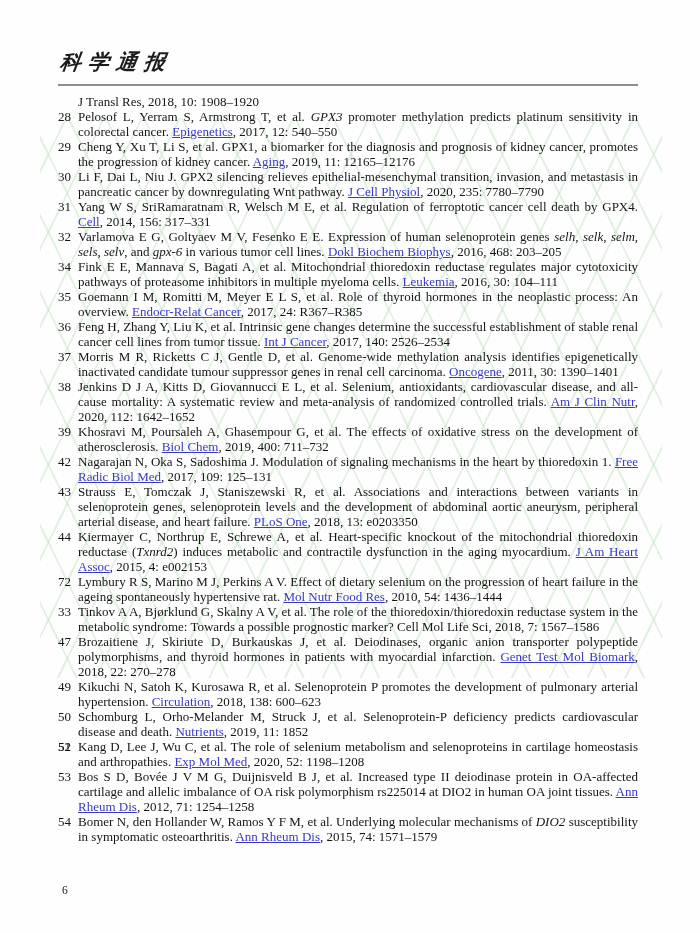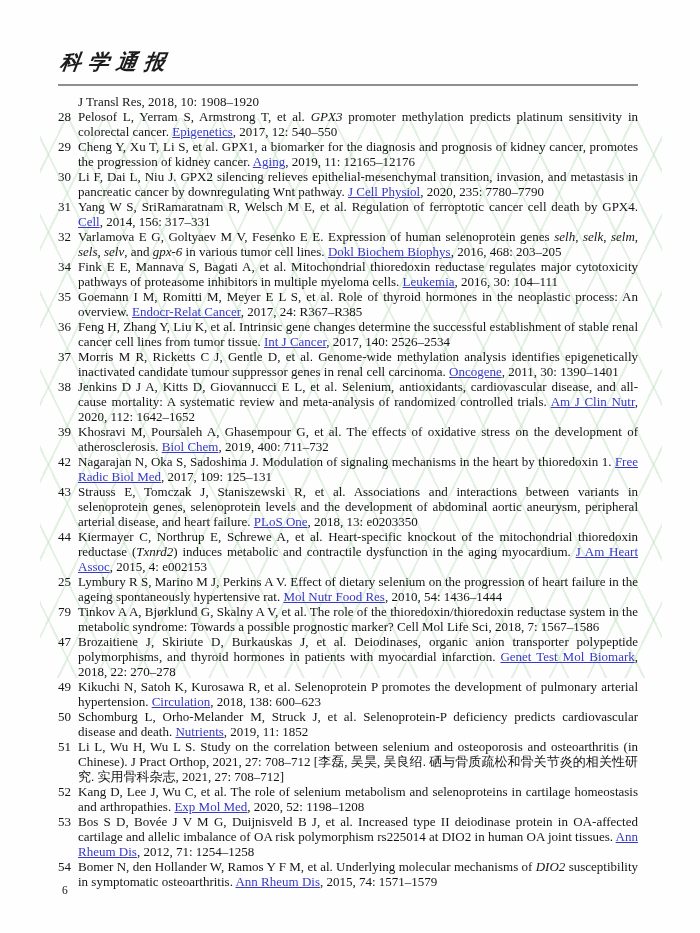--- a/index.html
+++ b/index.html
@@ -93,26 +93,26 @@
           <li><span class="refnum">32</span><span>Varlamova E G, Goltyaev M V, Fesenko E E. Expression of human selenoprotein genes </span><span class="ital">selh</span><span>, </span><span class="ital">selk</span><span>, </span><span class="ital">selm</span><span>, </span><span class="ital">sels</span><span>, </span><span class="ital">selv</span><span>, and </span><span class="ital">gpx-6</span><span> in various tumor cell lines. </span><span class="jlink">Dokl Biochem Biophys</span><span>, 2016, 468: 203–205</span></li>
           <li><span class="refnum">34</span><span>Fink E E, Mannava S, Bagati A, et al. Mitochondrial thioredoxin reductase regulates major cytotoxicity pathways of proteasome inhibitors in multiple myeloma cells. </span><span class="jlink">Leukemia</span><span>, 2016, 30: 104–111</span></li>
           <li><span class="refnum">35</span><span>Goemann I M, Romitti M, Meyer E L S, et al. Role of thyroid hormones in the neoplastic process: An overview. </span><span class="jlink">Endocr-Relat Cancer</span><span>, 2017, 24: R367–R385</span></li>
           <li><span class="refnum">36</span><span>Feng H, Zhang Y, Liu K, et al. Intrinsic gene changes determine the successful establishment of stable renal cancer cell lines from tumor tissue. </span><span class="jlink">Int J Cancer</span><span>, 2017, 140: 2526–2534</span></li>
           <li><span class="refnum">37</span><span>Morris M R, Ricketts C J, Gentle D, et al. Genome-wide methylation analysis identifies epigenetically inactivated candidate tumour suppressor genes in renal cell carcinoma. </span><span class="jlink">Oncogene</span><span>, 2011, 30: 1390–1401</span></li>
           <li><span class="refnum">38</span><span>Jenkins D J A, Kitts D, Giovannucci E L, et al. Selenium, antioxidants, cardiovascular disease, and all-cause mortality: A systematic review and meta-analysis of randomized controlled trials. </span><span class="jlink">Am J Clin Nutr</span><span>, 2020, 112: 1642–1652</span></li>
           <li><span class="refnum">39</span><span>Khosravi M, Poursaleh A, Ghasempour G, et al. The effects of oxidative stress on the development of atherosclerosis. </span><span class="jlink">Biol Chem</span><span>, 2019, 400: 711–732</span></li>
           <li><span class="refnum">42</span><span>Nagarajan N, Oka S, Sadoshima J. Modulation of signaling mechanisms in the heart by thioredoxin 1. </span><span class="jlink">Free Radic Biol Med</span><span>, 2017, 109: 125–131</span></li>
           <li><span class="refnum">43</span><span>Strauss E, Tomczak J, Staniszewski R, et al. Associations and interactions between variants in selenoprotein genes, selenoprotein levels and the development of abdominal aortic aneurysm, peripheral arterial disease, and heart failure. </span><span class="jlink">PLoS One</span><span>, 2018, 13: e0203350</span></li>
           <li><span class="refnum">44</span><span>Kiermayer C, Northrup E, Schrewe A, et al. Heart-specific knockout of the mitochondrial thioredoxin reductase (</span><span class="ital">Txnrd2</span><span>) induces metabolic and contractile dysfunction in the aging myocardium. </span><span class="jlink">J Am Heart Assoc</span><span>, 2015, 4: e002153</span></li>
-          <li><span class="refnum">25</span><span>Lymbury R S, Marino M J, Perkins A V. Effect of dietary selenium on the progression of heart failure in the ageing spontaneously hypertensive rat. </span><span class="jlink">Mol Nutr Food Res</span><span>, 2010, 54: 1436–1444</span></li>
-          <li><span class="refnum">79</span><span>Tinkov A A, Bjørklund G, Skalny A V, et al. The role of the thioredoxin/thioredoxin reductase system in the metabolic syndrome: Towards a possible prognostic marker? Cell Mol Life Sci, 2018, 7: 1567–1586</span></li>
+          <li><span class="refnum">72</span><span>Lymbury R S, Marino M J, Perkins A V. Effect of dietary selenium on the progression of heart failure in the ageing spontaneously hypertensive rat. </span><span class="jlink">Mol Nutr Food Res</span><span>, 2010, 54: 1436–1444</span></li>
+          <li><span class="refnum">33</span><span>Tinkov A A, Bjørklund G, Skalny A V, et al. The role of the thioredoxin/thioredoxin reductase system in the metabolic syndrome: Towards a possible prognostic marker? Cell Mol Life Sci, 2018, 7: 1567–1586</span></li>
           <li><span class="refnum">47</span><span>Brozaitiene J, Skiriute D, Burkauskas J, et al. Deiodinases, organic anion transporter polypeptide polymorphisms, and thyroid hormones in patients with myocardial infarction. </span><span class="jlink">Genet Test Mol Biomark</span><span>, 2018, 22: 270–278</span></li>
           <li><span class="refnum">49</span><span>Kikuchi N, Satoh K, Kurosawa R, et al. Selenoprotein P promotes the development of pulmonary arterial hypertension. </span><span class="jlink">Circulation</span><span>, 2018, 138: 600–623</span></li>
           <li><span class="refnum">50</span><span>Schomburg L, Orho-Melander M, Struck J, et al. Selenoprotein-P deficiency predicts cardiovascular disease and death. </span><span class="jlink">Nutrients</span><span>, 2019, 11: 1852</span></li>
-          <li><span class="refnum">51</span><span>Li L, Wu H, Wu L S. Study on the correlation between selenium and osteoporosis and osteoarthritis (in Chinese). J Pract Orthop, 2021, 27: 708–712 [李磊, 吴昊, 吴良绍. 硒与骨质疏松和骨关节炎的相关性研究. 实用骨科杂志, 2021, 27: 708–712]</span></li>
+          <li><span class="refnum">51</span></li>
           <li><span class="refnum">52</span><span>Kang D, Lee J, Wu C, et al. The role of selenium metabolism and selenoproteins in cartilage homeostasis and arthropathies. </span><span class="jlink">Exp Mol Med</span><span>, 2020, 52: 1198–1208</span></li>
           <li><span class="refnum">53</span><span>Bos S D, Bovée J V M G, Duijnisveld B J, et al. Increased type II deiodinase protein in OA-affected cartilage and allelic imbalance of OA risk polymorphism rs225014 at DIO2 in human OA joint tissues. </span><span class="jlink">Ann Rheum Dis</span><span>, 2012, 71: 1254–1258</span></li>
           <li><span class="refnum">54</span><span>Bomer N, den Hollander W, Ramos Y F M, et al. Underlying molecular mechanisms of </span><span class="ital">DIO2</span><span> susceptibility in symptomatic osteoarthritis. </span><span class="jlink">Ann Rheum Dis</span><span>, 2015, 74: 1571–1579</span></li>
         </ol>
     </main>
   </div>
   <div class="page-number">6</div>
 </div>
 
 </body></html>

